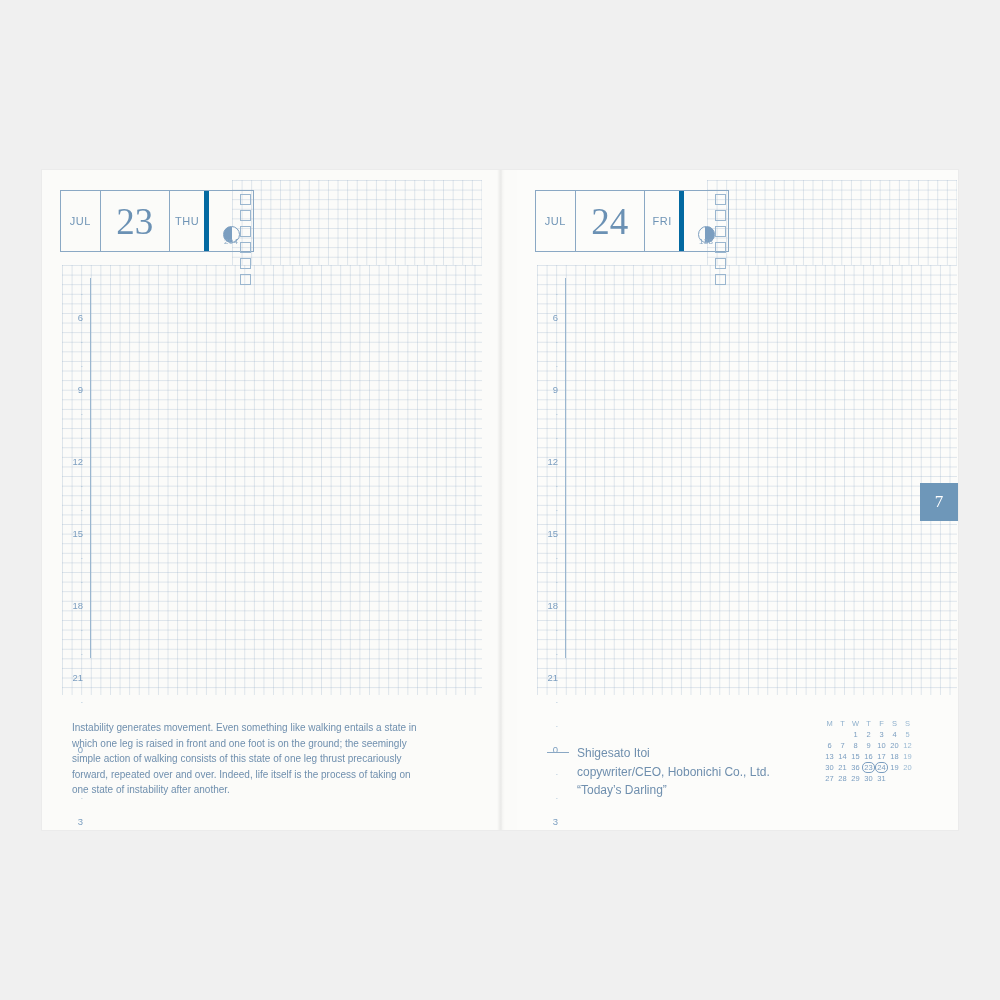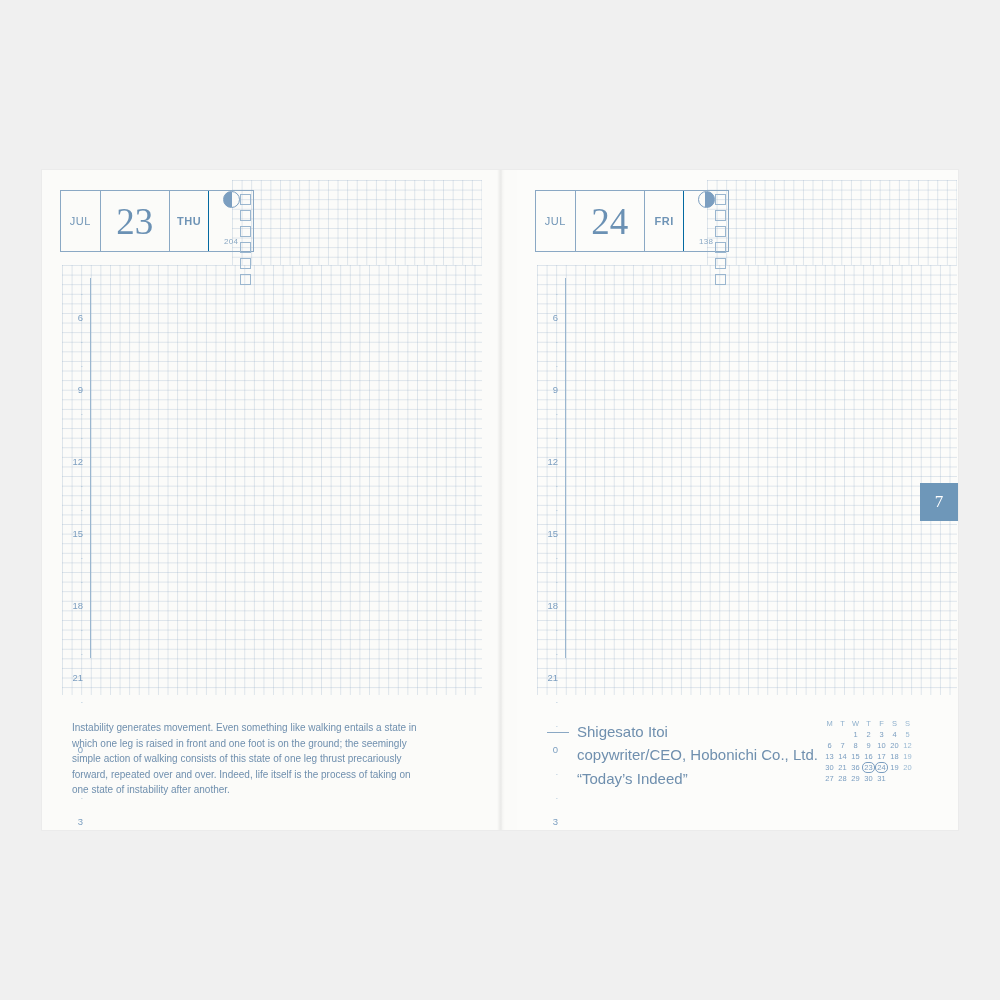--- a/index.html
+++ b/index.html
@@ -95,28 +95,28 @@
     font-size: 37px;
     font-weight: 300;
     letter-spacing: 0px;
     color: #6b91b4;
     border-right: 1px solid #8aa8c4;
     font-family: "Liberation Serif", serif;
   }
   .dh-dow {
     width: 40px;
     font-size: 11px;
-    font-weight: bold;
+    font-weight: normal;
     letter-spacing: 0.5px;
-    border-right: 1px solid #0369a1;
+    border-right: 5px solid #0369a1;
   }
   .dh-moon {
     width: 44px;
     flex-direction: column;
-    justify-content: flex-start;
+    justify-content: flex-end;
     position: relative;
   }
   .moon {
     width: 15px; height: 15px;
     border-radius: 50%;
     border: 1px solid #7b9ec0;
     background: linear-gradient(to right, #7b9ec0 0%, #7b9ec0 50%, #fbfbf9 50%, #fbfbf9 100%);
     margin-bottom: 8px;
   }
   .moon.waning {
@@ -171,23 +171,24 @@
   
   .quote {
     position: absolute;
     font-size: 10px;
     line-height: 1.55;
     color: #6f8fae;
     width: 345px;
   }
   .attrib {
     position: absolute;
-    font-size: 15px;
+    font-size: 12px;
     line-height: 1.55;
     color: #6f8fae;
+    margin-top: 24px;
   }
   .attrib .rule {
     display: inline-block;
     width: 22px;
     height: 1px;
     background: #8aa8c4;
     vertical-align: 4px;
     margin-right: 8px;
   }
 
@@ -345,21 +346,21 @@
         <div class="h dot">·</div>
         <div class="h">3</div>
       </div>
       <div class="hour-line" style="left:48px; top:108px; height:380px;"></div>
 
       <div class="attrib" style="left:30px; top:550px;">
         <div>
           <span class="rule"></span><span>Shigesato Itoi</span>
         </div>
         <div style="margin-left:30px;">copywriter/CEO, Hobonichi Co., Ltd.</div>
-        <div style="margin-left:30px;">“Today’s Indeed”</div>
+        <div style="margin-left:30px;">“Today’s Darling”</div>
       </div>
 
       <div class="mini-cal" style="left:306px; top:548px;">
         <table>
           <thead>
             <tr>
               <th>M</th>
               <th>T</th>
               <th>W</th>
               <th>T</th>

